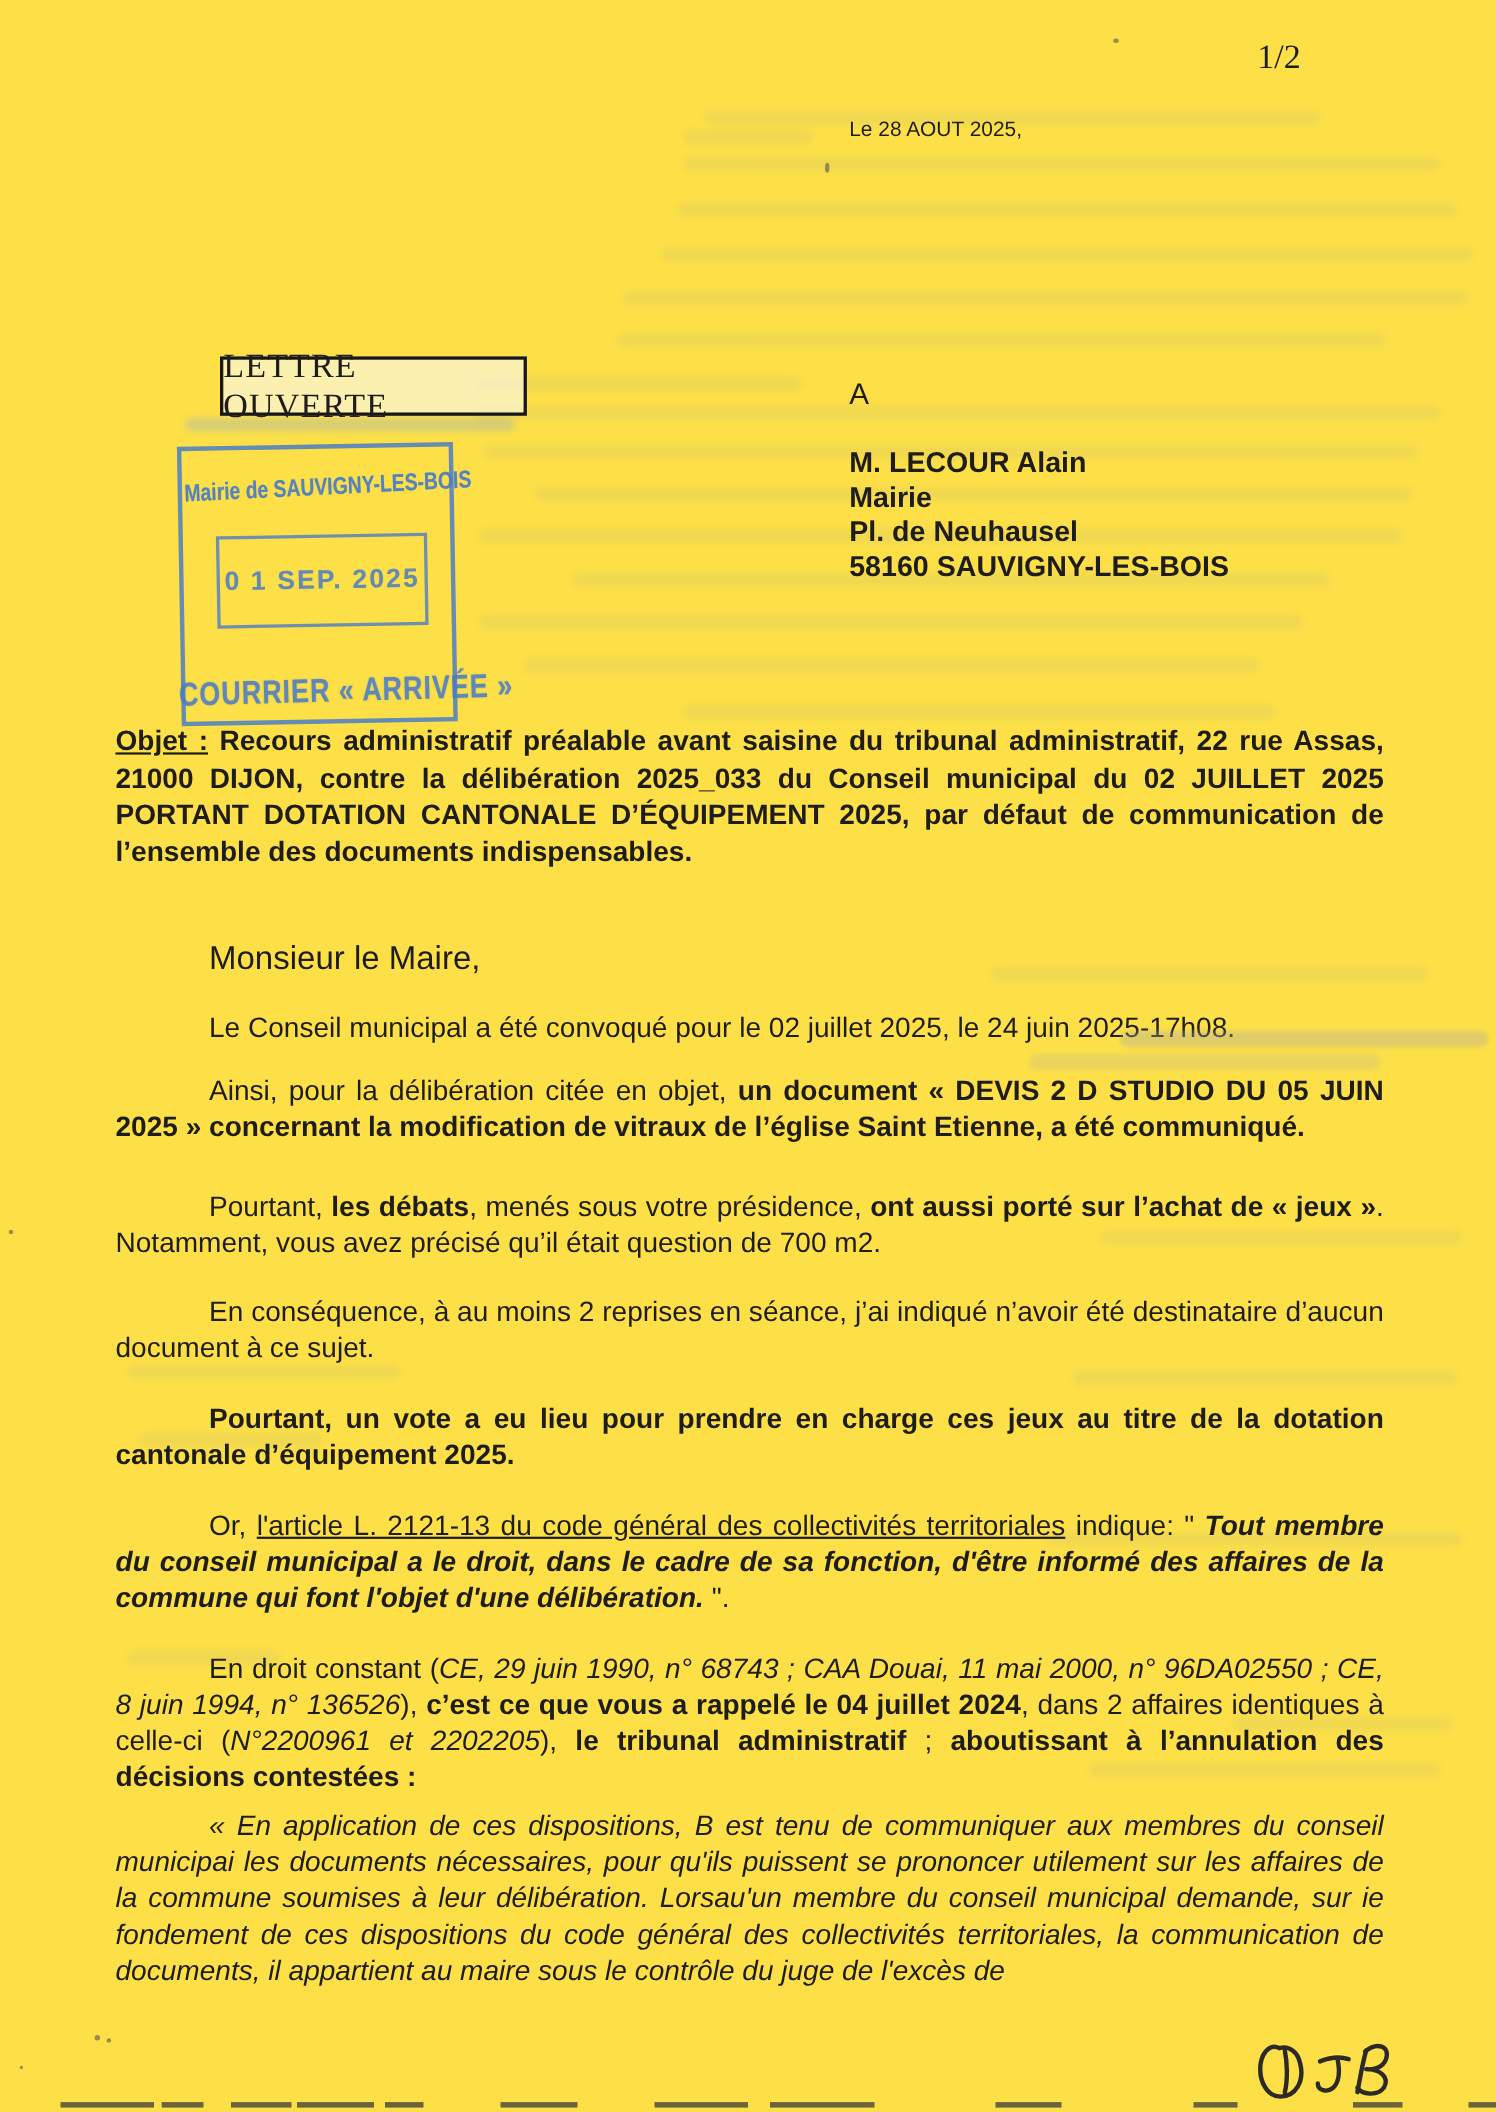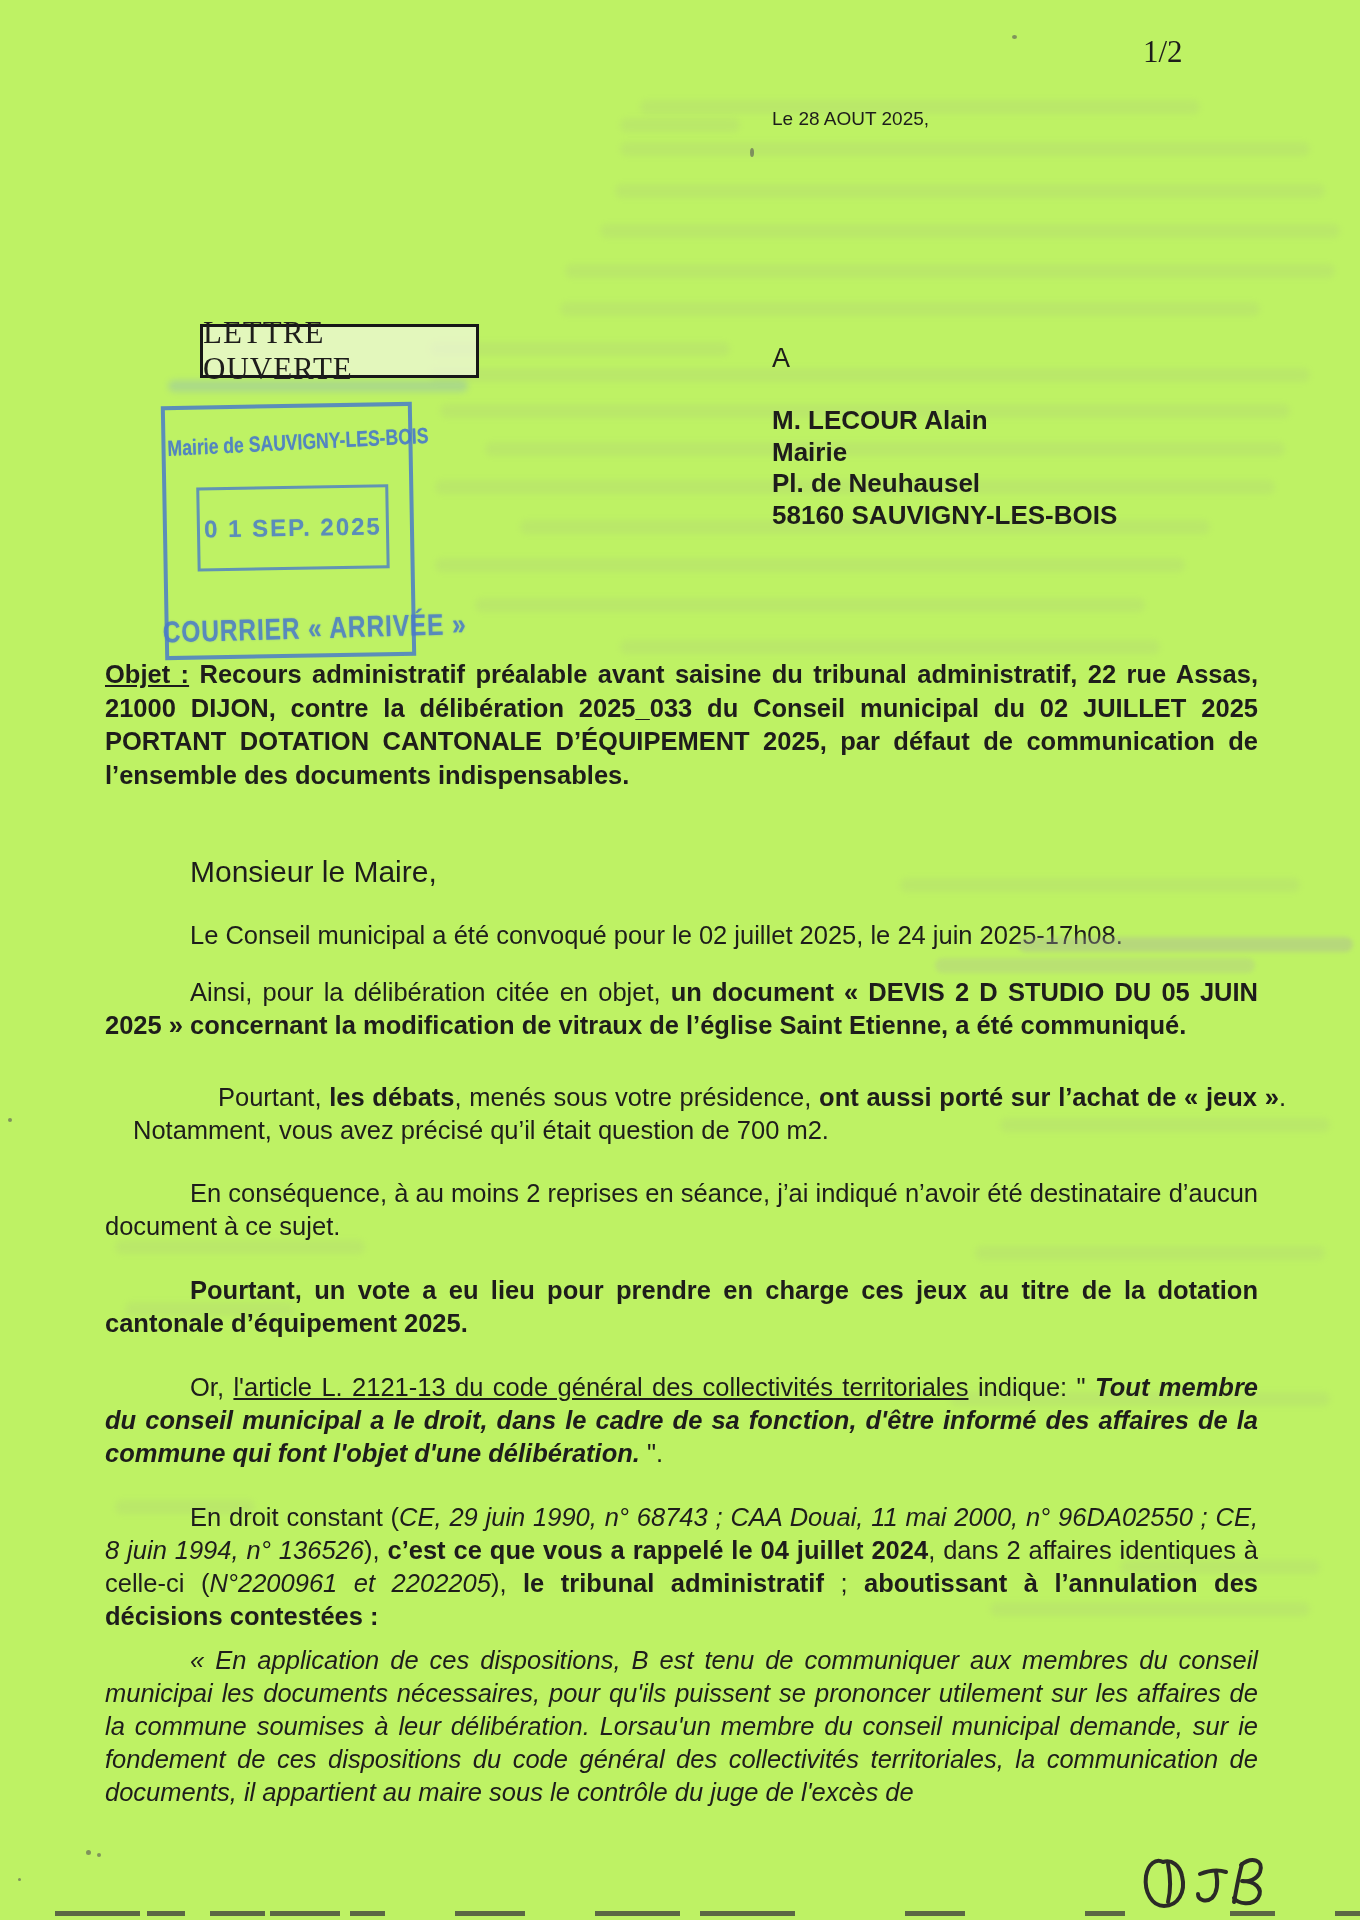--- a/index.html
+++ b/index.html
@@ -1,20 +1,20 @@
 <!DOCTYPE html>
 <html lang="fr"><head>
 <meta charset="utf-8">
 <style>
   html,body{margin:0;padding:0;}
   body{background:#777;}
   .page{
     position:relative;
     width:1360px;height:1920px;
-    background:#bef264;
+    background:#fde047;
     overflow:hidden;
     font-family:"Liberation Sans",sans-serif;
     color:#1e1d1b;
   }
   .abs{position:absolute;}
   .b{font-weight:bold;}
   .i{font-style:italic;}
   .u{text-decoration:underline;}
 
   
@@ -171,21 +171,21 @@
     </div>
     <div class="stamp-line3">COURRIER « ARRIVÉE »</div>
   </div>
 
   <p class="abs subject"><span class="b u">Objet :</span><span class="b"> Recours administratif préalable avant saisine du tribunal administratif, 22 rue Assas, 21000 DIJON,  contre la délibération 2025_033 du Conseil municipal du 02 JUILLET 2025 PORTANT DOTATION CANTONALE D’ÉQUIPEMENT 2025, par défaut de communication de l’ensemble des documents indispensables.</span></p>
 
   <div class="abs salutation">Monsieur le Maire,</div>
 
   <p class="abs body-p" style="top: 919px;"><span>Le Conseil municipal a été convoqué pour le 02  juillet 2025, le 24  juin 2025-17h08.</span></p>
   <p class="abs body-p" style="top: 976px;"><span>Ainsi, pour la délibération citée en objet, </span><span class="b">un document « DEVIS 2 D STUDIO DU 05 JUIN 2025 » concernant la modification de vitraux de l’église Saint Etienne,  a été communiqué.</span></p>
-  <p class="abs body-p" style="top: 1081px; margin-left: 28px;"><span>Pourtant, </span><span class="b">les débats</span><span>, menés sous votre présidence, </span><span class="b">ont aussi porté sur l’achat de « jeux »</span><span>.  Notamment, vous avez précisé qu’il était question de 700 m2.</span></p>
+  <p class="abs body-p" style="top: 1081px;"><span>Pourtant, </span><span class="b">les débats</span><span>, menés sous votre présidence, </span><span class="b">ont aussi porté sur l’achat de « jeux »</span><span>.  Notamment, vous avez précisé qu’il était question de 700 m2.</span></p>
   <p class="abs body-p" style="top: 1177px;"><span>En conséquence, à au moins 2 reprises en séance, j’ai indiqué n’avoir été destinataire d’aucun document à ce sujet.</span></p>
   <p class="abs body-p" style="top: 1274px;"><span class="b">Pourtant, un vote a eu lieu pour prendre en charge ces jeux au titre de la dotation cantonale d’équipement 2025.</span></p>
   <p class="abs body-p" style="top: 1371px;"><span>Or, </span><span class="u">l'article L. 2121-13 du code général des collectivités territoriales</span><span> indique: " </span><span class="b i">Tout membre du conseil municipal a le droit, dans le cadre de sa fonction, d'être informé des affaires de la commune qui font l'objet d'une délibération.</span><span> ".</span></p>
   <p class="abs body-p" style="top: 1501px;"><span>En droit constant (</span><span class="i">CE, 29 juin 1990, n° 68743 ; CAA Douai, 11 mai 2000, n° 96DA02550 ; CE, 8 juin 1994, n° 136526</span><span>), </span><span class="b">c’est ce que vous a rappelé le 04 juillet 2024</span><span>, dans 2 affaires identiques à celle-ci (</span><span class="i">N°2200961 et 2202205</span><span>), </span><span class="b">le tribunal administratif</span><span> ; </span><span class="b">aboutissant à l’annulation des décisions contestées :</span></p>
   <p class="abs body-p" style="top: 1644px;"><span class="i">« En application de ces dispositions, B est tenu de communiquer aux membres du conseil municipai les documents nécessaires, pour qu'ils puissent se prononcer utilement sur les affaires de la commune soumises à leur délibération. Lorsau'un membre du conseil municipal demande, sur ie fondement de ces dispositions du code général des collectivités territoriales, la communication de documents, il appartient au maire sous le contrôle du juge de l'excès de</span></p>
 
   <div class="smudge" style="left:1018px;top:937px;width:335px;"></div>
   <div class="smudge" style="left:935px;top:958px;width:320px;opacity:.22;"></div>
 
   <svg class="abs initials-svg" width="170" height="75" viewBox="0 0 170 75" role="img" aria-label="DJB">

